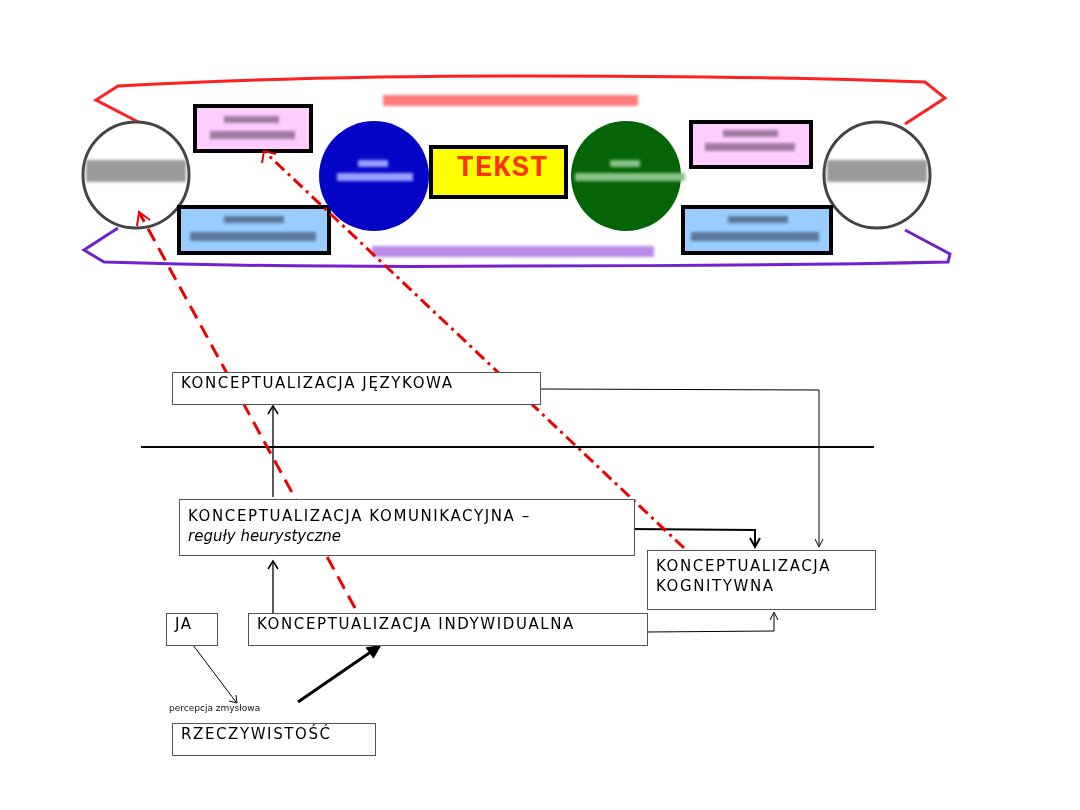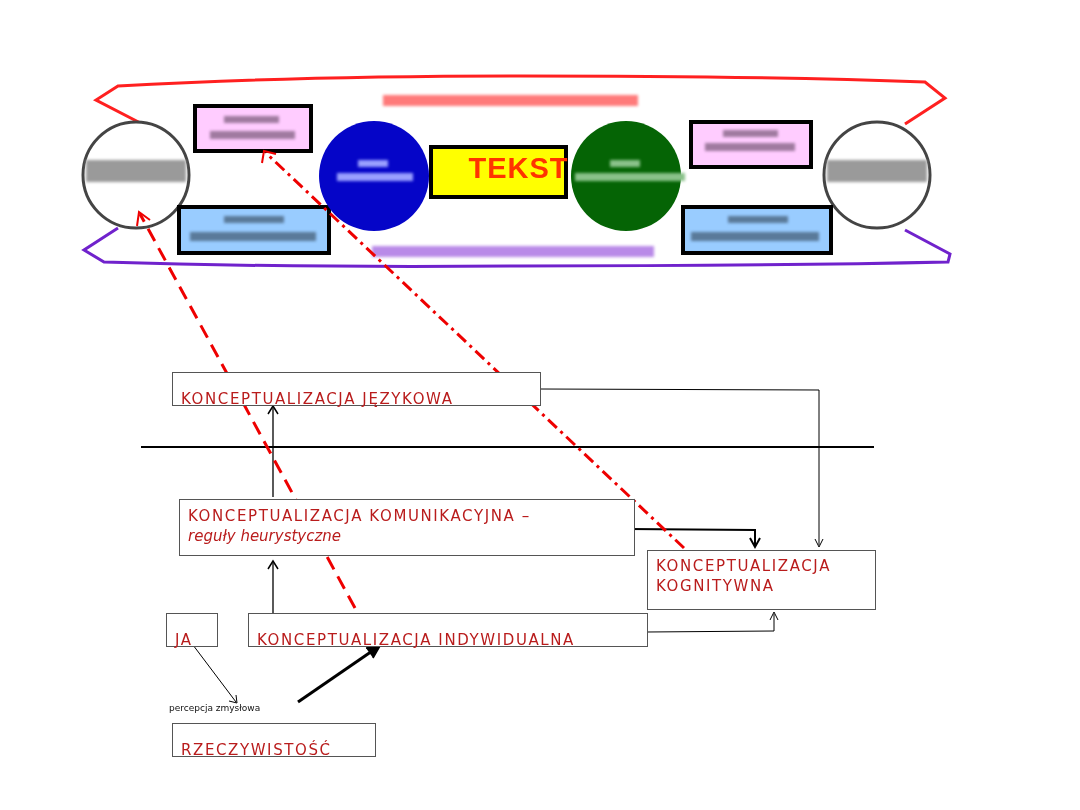--- a/index.html
+++ b/index.html
@@ -1,21 +1,21 @@
 <!DOCTYPE html>
 <html><head>
   <meta charset="utf-8">
   <style>
     html, body { margin: 0; padding: 0; background: #ffffff; }
     body { width: 1080px; height: 810px; position: relative; overflow: hidden;
            font-family: "DejaVu Sans", sans-serif; }
     svg { position: absolute; left: 0; top: 0; }
     .box { position: absolute; border: 1px solid #555; background: #fff; box-sizing: border-box;
-           font-family: "DejaVu Sans", sans-serif; color: #b91c1c; font-size: 15px; letter-spacing: 1.6px;
-           padding: 16px 8px; line-height: 20px; white-space: nowrap; }
+           font-family: "DejaVu Sans", sans-serif; color: #000000; font-size: 15px; letter-spacing: 1.6px;
+           padding: 0 8px; line-height: 20px; white-space: nowrap; }
     .box .sub { letter-spacing: 0px; font-style: italic; }
     .label-small { position: absolute; font-size: 9px; color: #111; font-family: "DejaVu Sans", sans-serif; }
     .blur { filter: blur(1.6px); }
   </style>
 </head>
 <body>
 
 <svg width="1080" height="810">
 
   <path d="M 150 128 L 96 100 L 118 86 Q 300 76 520 76 Q 760 76 925 82 L 945 98 L 905 124" fill="none" stroke="#ff2020" stroke-width="3"></path>
@@ -81,21 +81,21 @@
 
   <line x1="298" y1="702" x2="378" y2="647" stroke="#000" stroke-width="3"></line>
   <path d="M 366 648 L 380 646 L 373 658" fill="#000" stroke="#000" stroke-width="1.5"></path>
 
   <line x1="355" y1="608" x2="140" y2="214" stroke="#ee0000" stroke-width="3" stroke-dasharray="14,8"></line>
   <path d="M 137 226 L 139 212 L 150 220" fill="none" stroke="#ee0000" stroke-width="2"></path>
   <line x1="684" y1="548" x2="266" y2="153" stroke="#ee0000" stroke-width="3" stroke-dasharray="12,5,3,5"></line>
   <path d="M 262 163 L 264 151 L 276 154" fill="none" stroke="#ee0000" stroke-width="2"></path>
 </svg>
 
-<div style="position:absolute; left:451px; top:152px; width:135px; text-align:center; font-family:Liberation Sans, sans-serif; font-size:29px; color:#ff3300; font-weight:bold; filter:blur(0.6px); letter-spacing:1px;">TEKST</div>
+<div style="position:absolute; left:435px; top:152px; width:135px; text-align:center; font-family:Liberation Mono, monospace; font-size:29px; color:#ff3300; font-weight:bold; filter:blur(0.6px); letter-spacing:1px;">TEKST</div>
 
 <div class="box" style="left:172px; top:372px; width:369px; height:33px;">
   <span>KONCEPTUALIZACJA JĘZYKOWA</span>
 </div>
 
 <div class="box" style="left:179px; top:499px; width:456px; height:57px; padding-top:6px;">
   <div>KONCEPTUALIZACJA KOMUNIKACYJNA –</div>
   <div class="sub">reguły heurystyczne</div>
 </div>
 

